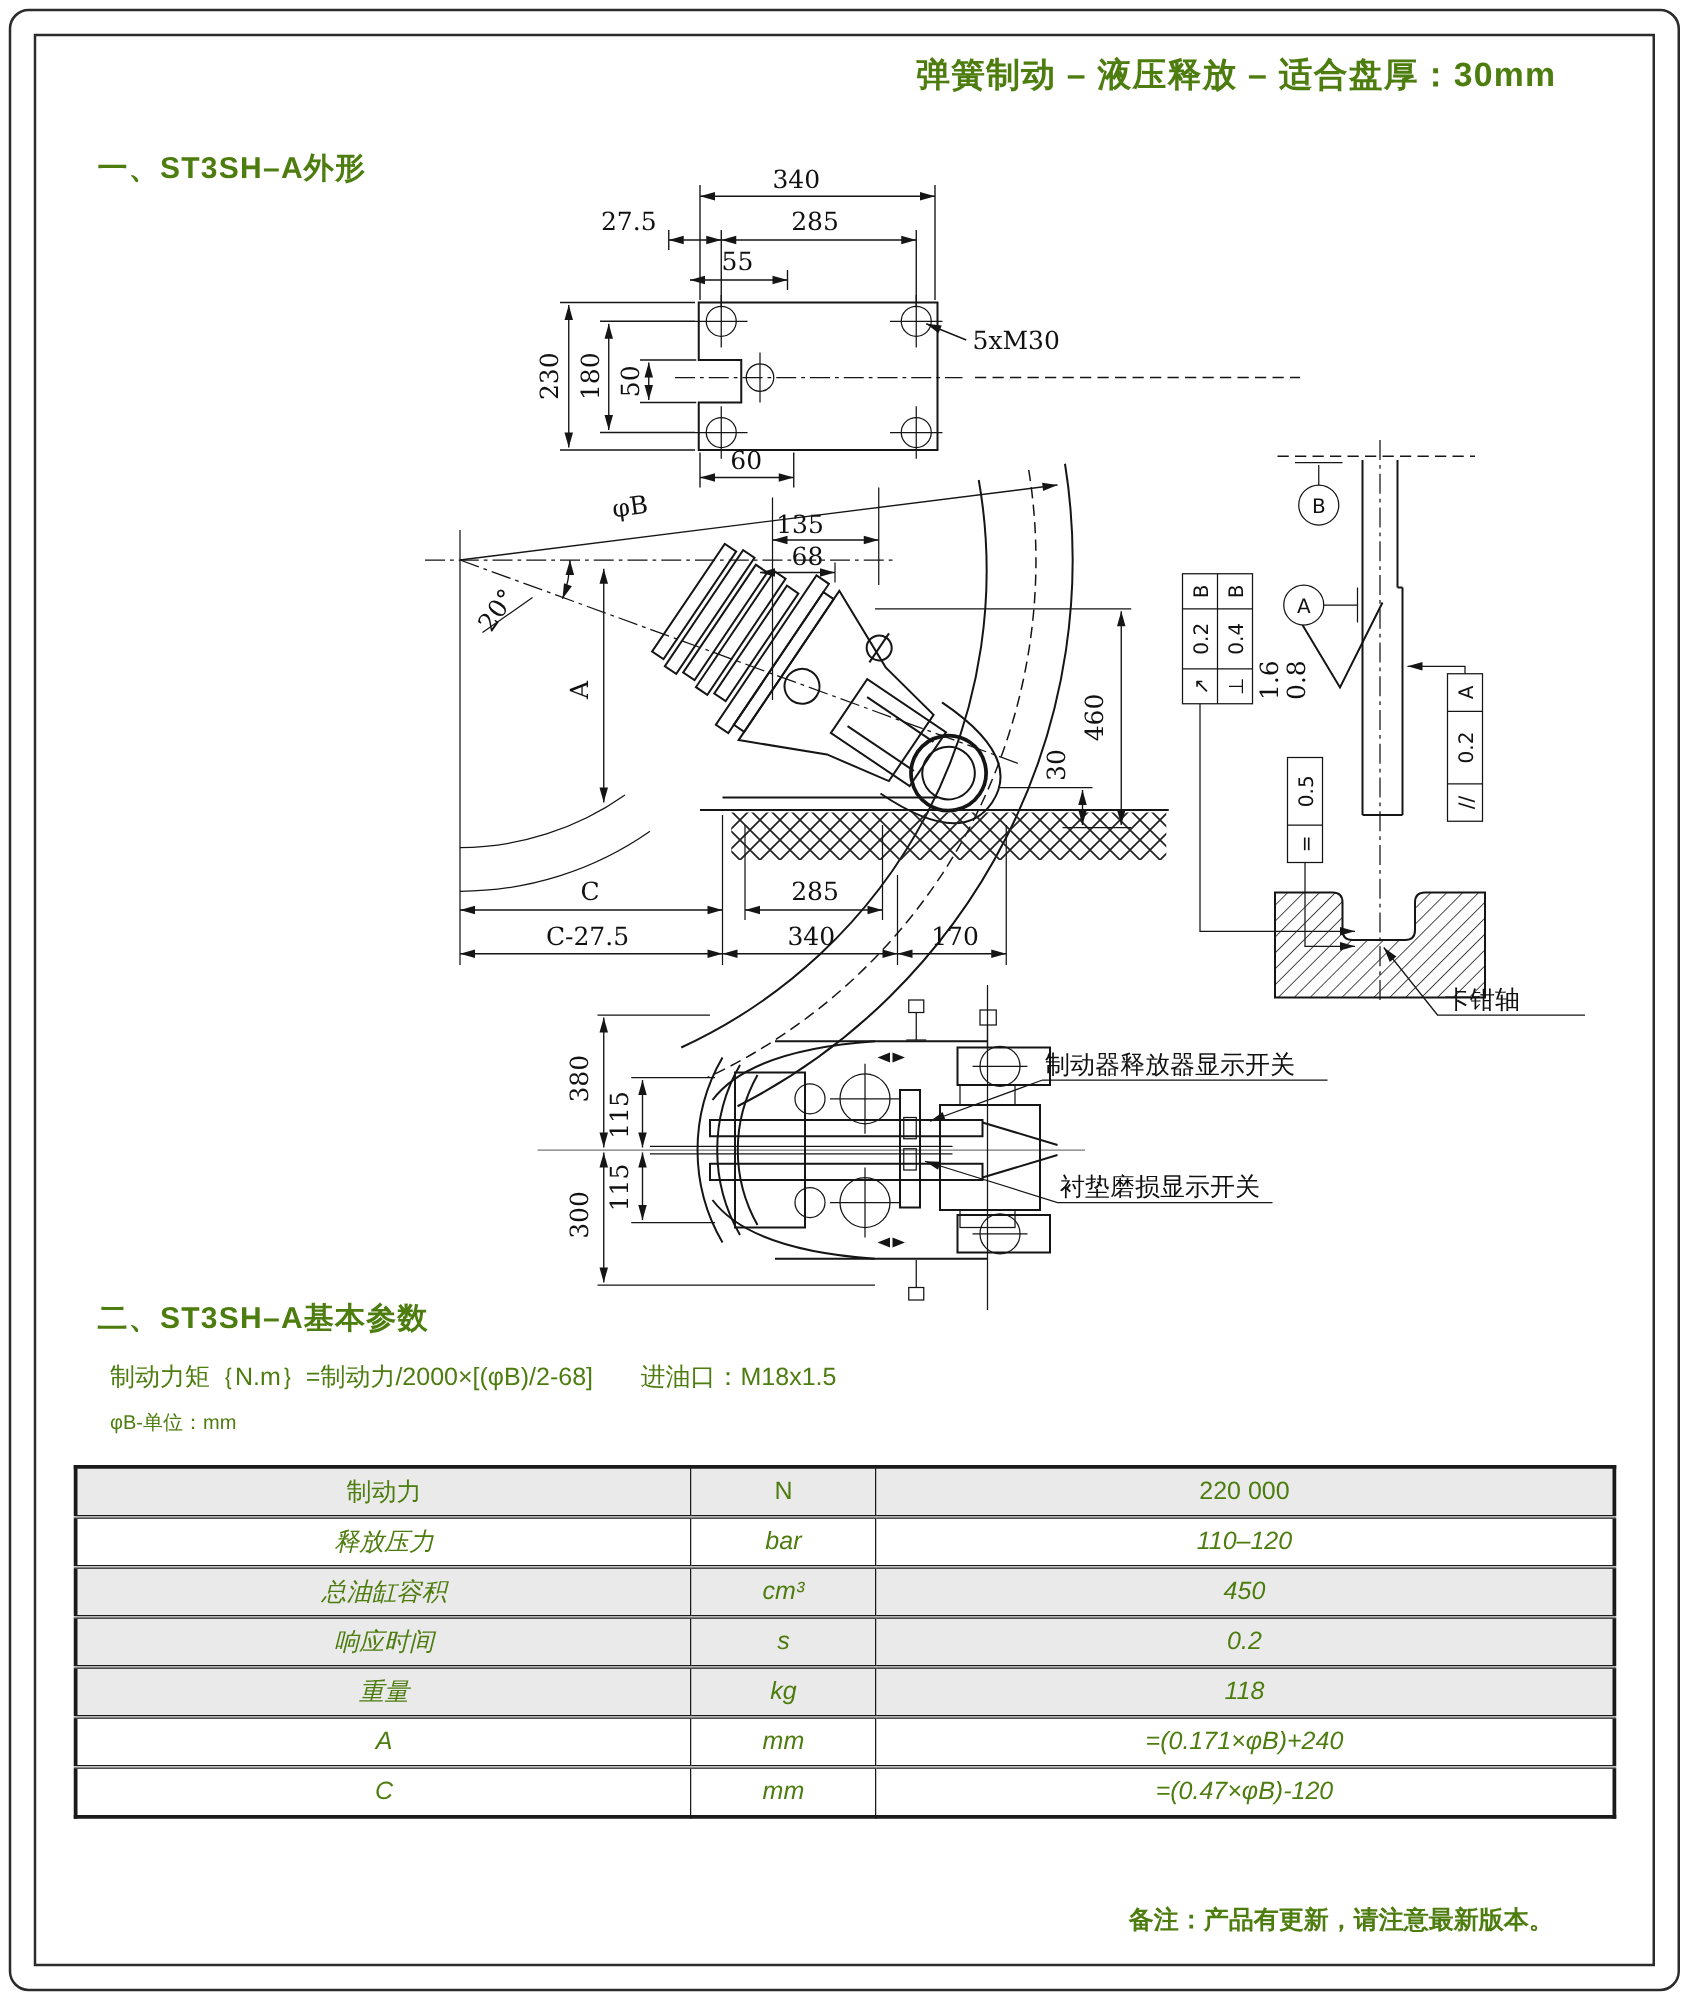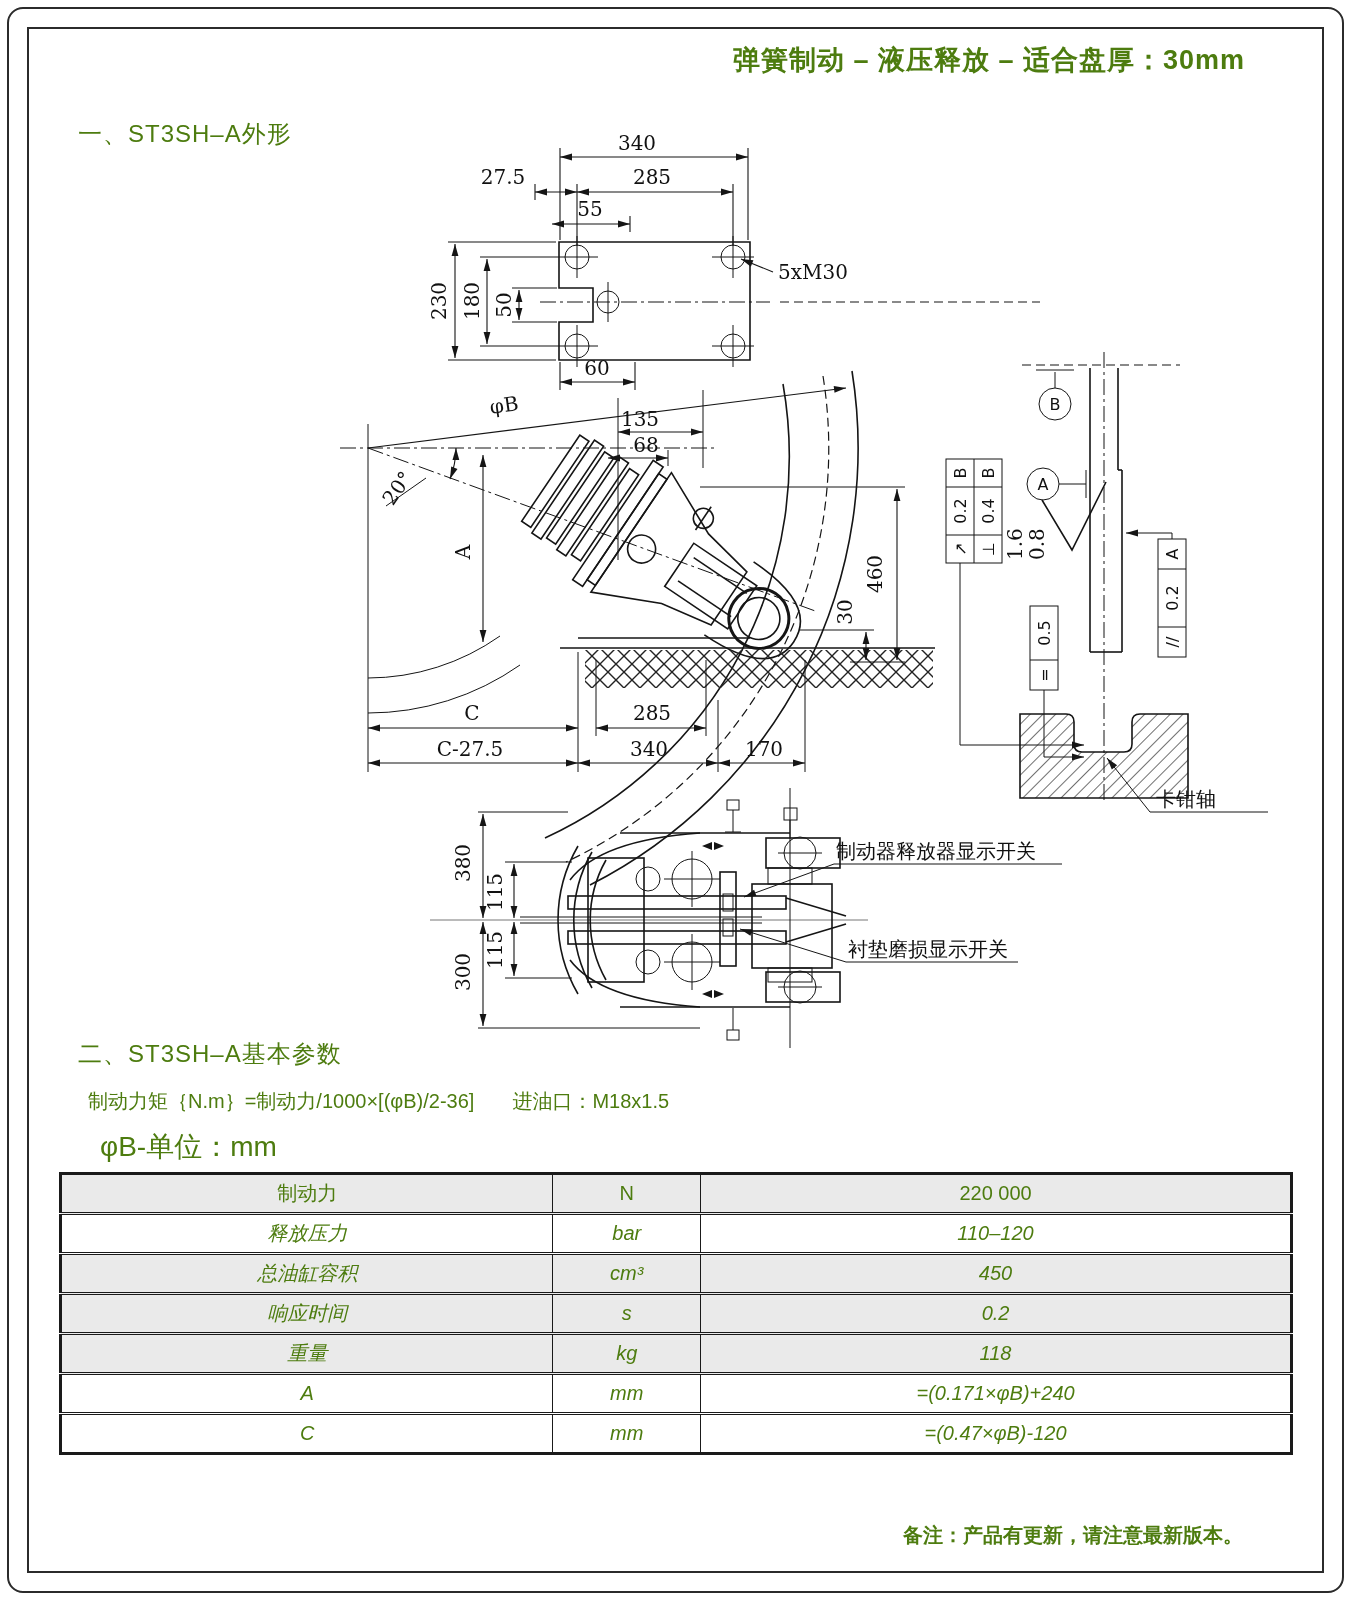--- a/index.html
+++ b/index.html
@@ -3,26 +3,26 @@
 <meta charset="utf-8">
 <style>
   html,body{margin:0;padding:0;background:#fff;}
   #page{position:relative;width:1351px;height:1600px;background:#fff;overflow:hidden;
         font-family:"Liberation Sans",sans-serif;color:#4d7c0f;}
   .frame-outer{position:absolute;left:7px;top:7px;right:7px;bottom:7px;
         border:2px solid #2b2b2b;border-radius:16px;}
   .frame-inner{position:absolute;left:27px;top:27px;right:27px;bottom:27px;
         border:2px solid #2b2b2b;}
   .hdr-title{position:absolute;top:42px;right:106px;font-size:27px;font-weight:bold;letter-spacing:1px;}
-  .sec-head{position:absolute;left:78px;font-size:24px;font-weight:normal;letter-spacing:1px;}
+  .sec-head{position:absolute;left:78px;font-size:24px;font-weight:bold;letter-spacing:1px;}
   #sec1-head{top:118px;}
   #sec2-head{top:1038px;}
   .formula-line{position:absolute;left:88px;top:1088px;font-size:20px;}
   .formula-line .gap{display:inline-block;width:38px;}
-  .unit-line{position:absolute;left:88px;top:1128px;font-size:28px;margin-left:12px;}
+  .unit-line{position:absolute;left:88px;top:1128px;font-size:16px;}
   .footer-note{position:absolute;left:0;right:108px;top:1522px;text-align:right;
         font-size:20px;font-weight:bold;padding-left:29px;}
   
   #dwg{position:absolute;left:0;top:0;width:1351px;height:1600px;}
   .s{stroke:#151515;stroke-width:1.6;fill:none;}
   .t{stroke:#151515;stroke-width:1;fill:none;}
   .dim{stroke:#151515;stroke-width:1.1;fill:none;}
   .cl{stroke:#151515;stroke-width:1;fill:none;stroke-dasharray:16 4 3 4;}
   .dash{stroke:#151515;stroke-width:1.2;fill:none;stroke-dasharray:9 5;}
   .dimtxt{font-family:"DejaVu Serif",serif;font-size:20px;fill:#111;}
@@ -338,21 +338,21 @@
 
       <path class="t" d="M1062,864 L834,864 L744,897" marker-end="url(#arr)"></path>
       <text class="cjktxt" x="836" y="858">制动器释放器显示开关</text>
       <path class="t" d="M1018,962 L846,962 L740,929" marker-end="url(#arr)"></path>
       <text class="cjktxt" x="848" y="956">衬垫磨损显示开关</text>
     </g>
   </svg>
 
   <div id="sec2-head" class="sec-head">二、ST3SH–A基本参数</div>
   <div class="formula-line">
-    <span>制动力矩｛N.m｝=制动力/1000×[(φB)/2-36]</span><span class="gap"></span><span>进油口：M18x1.5</span>
+    <span>制动力矩｛N.m｝=制动力/2000×[(φB)/2-68]</span><span class="gap"></span><span>进油口：M18x1.5</span>
   </div>
   <div class="unit-line">φB-单位：mm</div>
 
   <table id="param-table">
     <tbody>
       <tr class="shade">
         <td class="c1">制动力</td>
         <td class="c2">N</td>
         <td class="c3">220 000</td>
       </tr>

